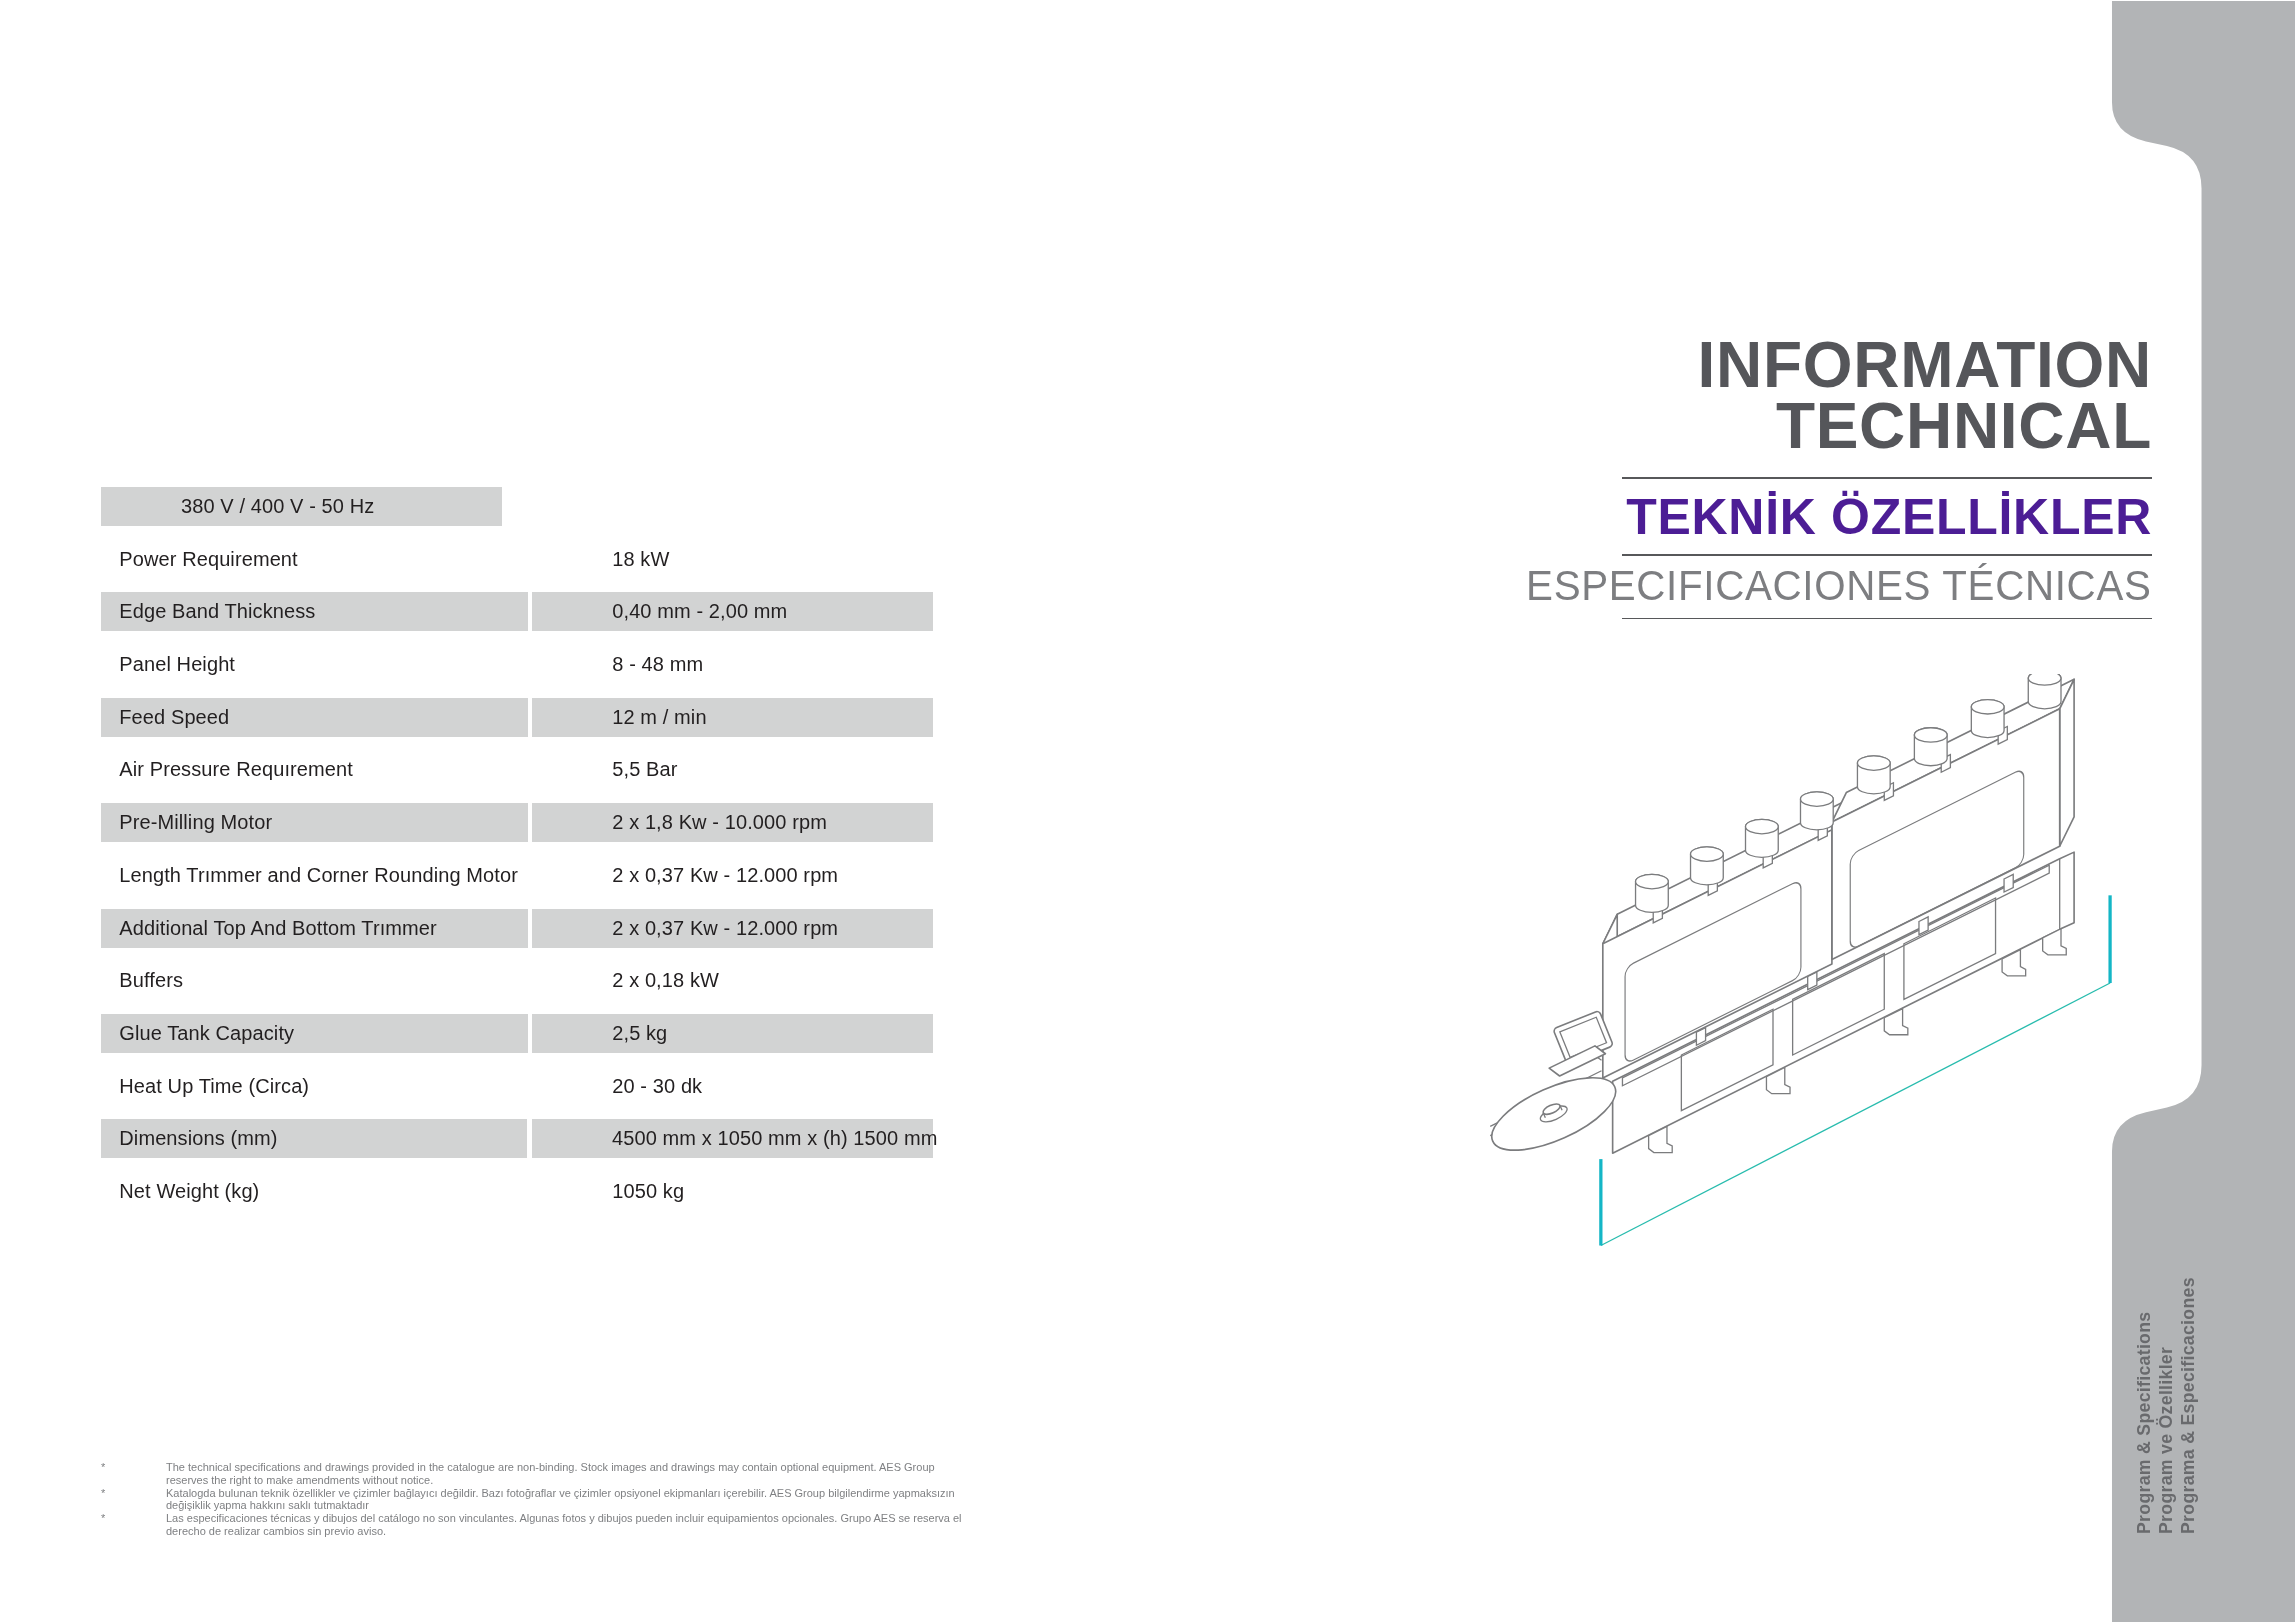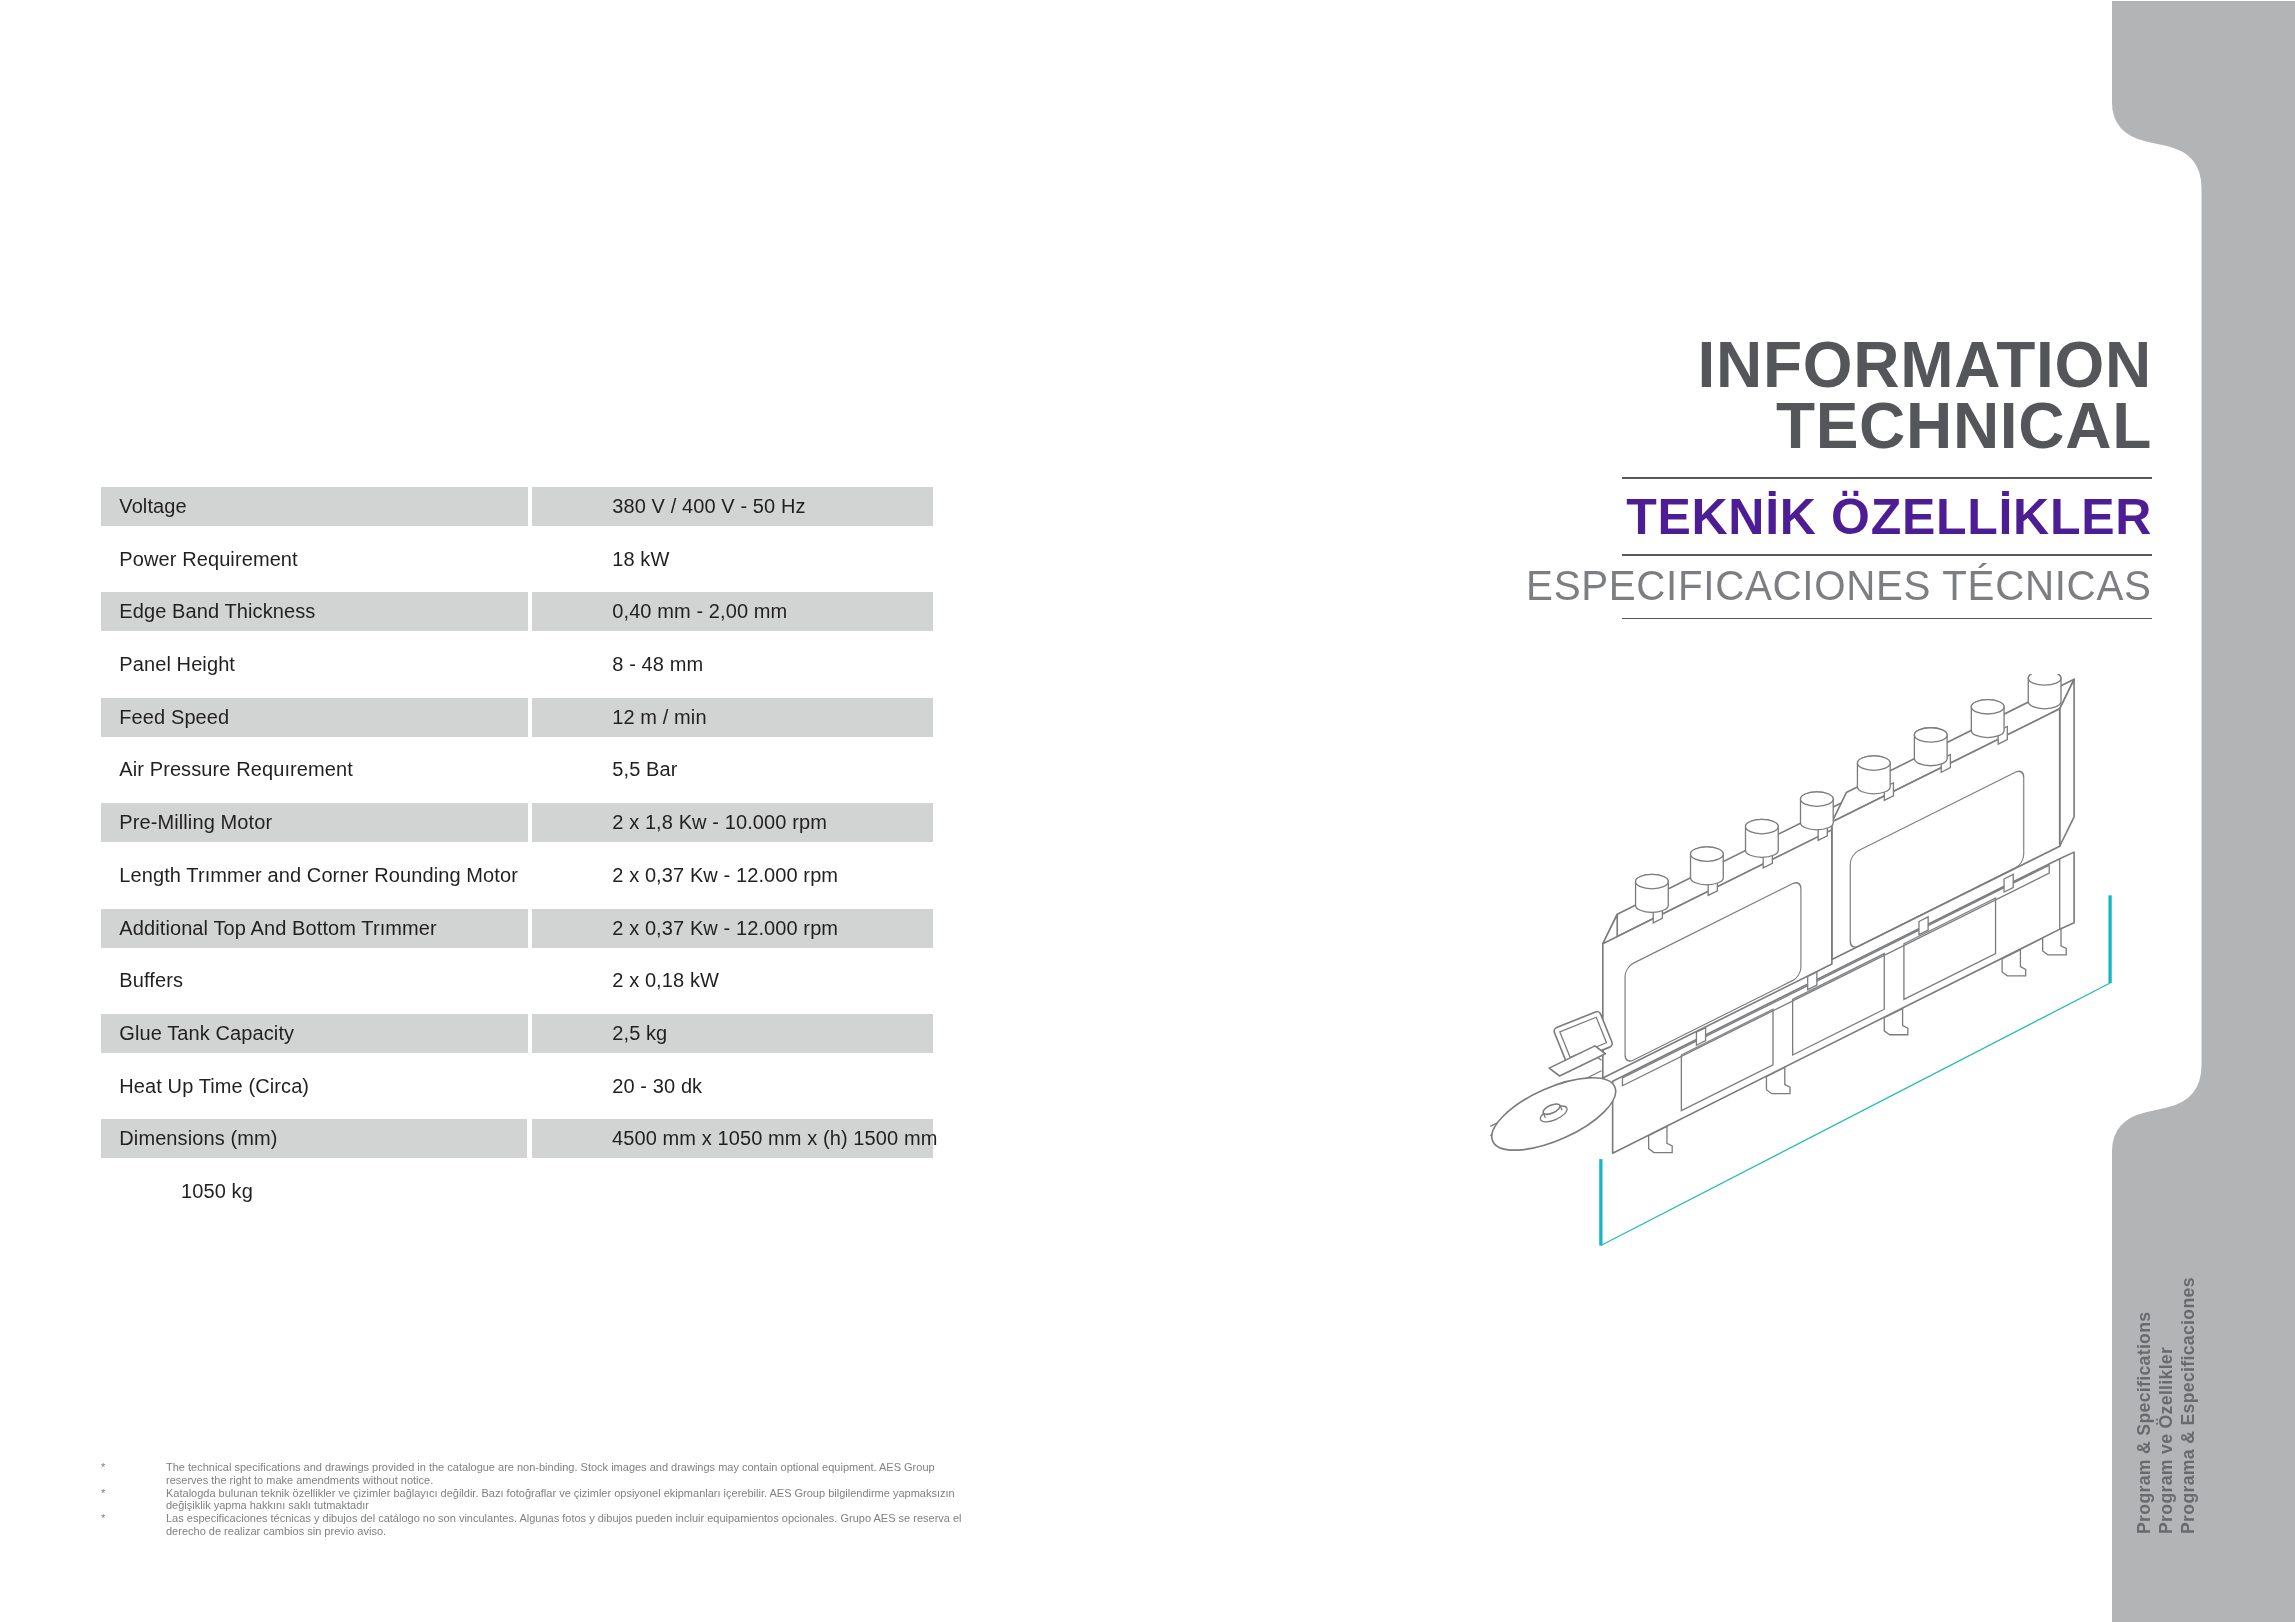--- a/index.html
+++ b/index.html
@@ -38,21 +38,20 @@
   
   .machine{position:absolute;left:1485px;top:674px;width:720px;height:622px;}
   .mline{stroke:#7b7c7e;fill:none;stroke-width:2;}
   .mface{stroke:#7b7c7e;fill:#ffffff;stroke-width:2.5;stroke-linejoin:round;}
 </style>
 </head>
 <body>
 
 <div class="spec-table">
   <div class="spec-row">
-    <div class="cell cell-label">Voltage</div>
     <div class="cell cell-value">380 V / 400 V - 50 Hz</div>
   </div>
   <div class="spec-row">
     <div class="cell cell-label">Power Requirement</div>
     <div class="cell cell-value">18 kW</div>
   </div>
   <div class="spec-row">
     <div class="cell cell-label">Edge Band Thickness</div>
     <div class="cell cell-value">0,40 mm - 2,00 mm</div>
   </div>
@@ -90,20 +89,21 @@
   </div>
   <div class="spec-row">
     <div class="cell cell-label">Heat Up Time (Circa)</div>
     <div class="cell cell-value">20 - 30 dk</div>
   </div>
   <div class="spec-row">
     <div class="cell cell-label">Dimensions (mm)</div>
     <div class="cell cell-value">4500 mm x 1050 mm x (h) 1500 mm</div>
   </div>
   <div class="spec-row">
+    <div class="cell cell-label">Net Weight (kg)</div>
     <div class="cell cell-value">1050 kg</div>
   </div>
 </div>
 
 <div class="title-block">
   <div class="title-main">INFORMATION</div>
   <div class="title-main">TECHNICAL</div>
   <div class="rule rule-1"></div>
   <div class="title-tr">TEKNİK ÖZELLİKLER</div>
   <div class="rule rule-2"></div>

